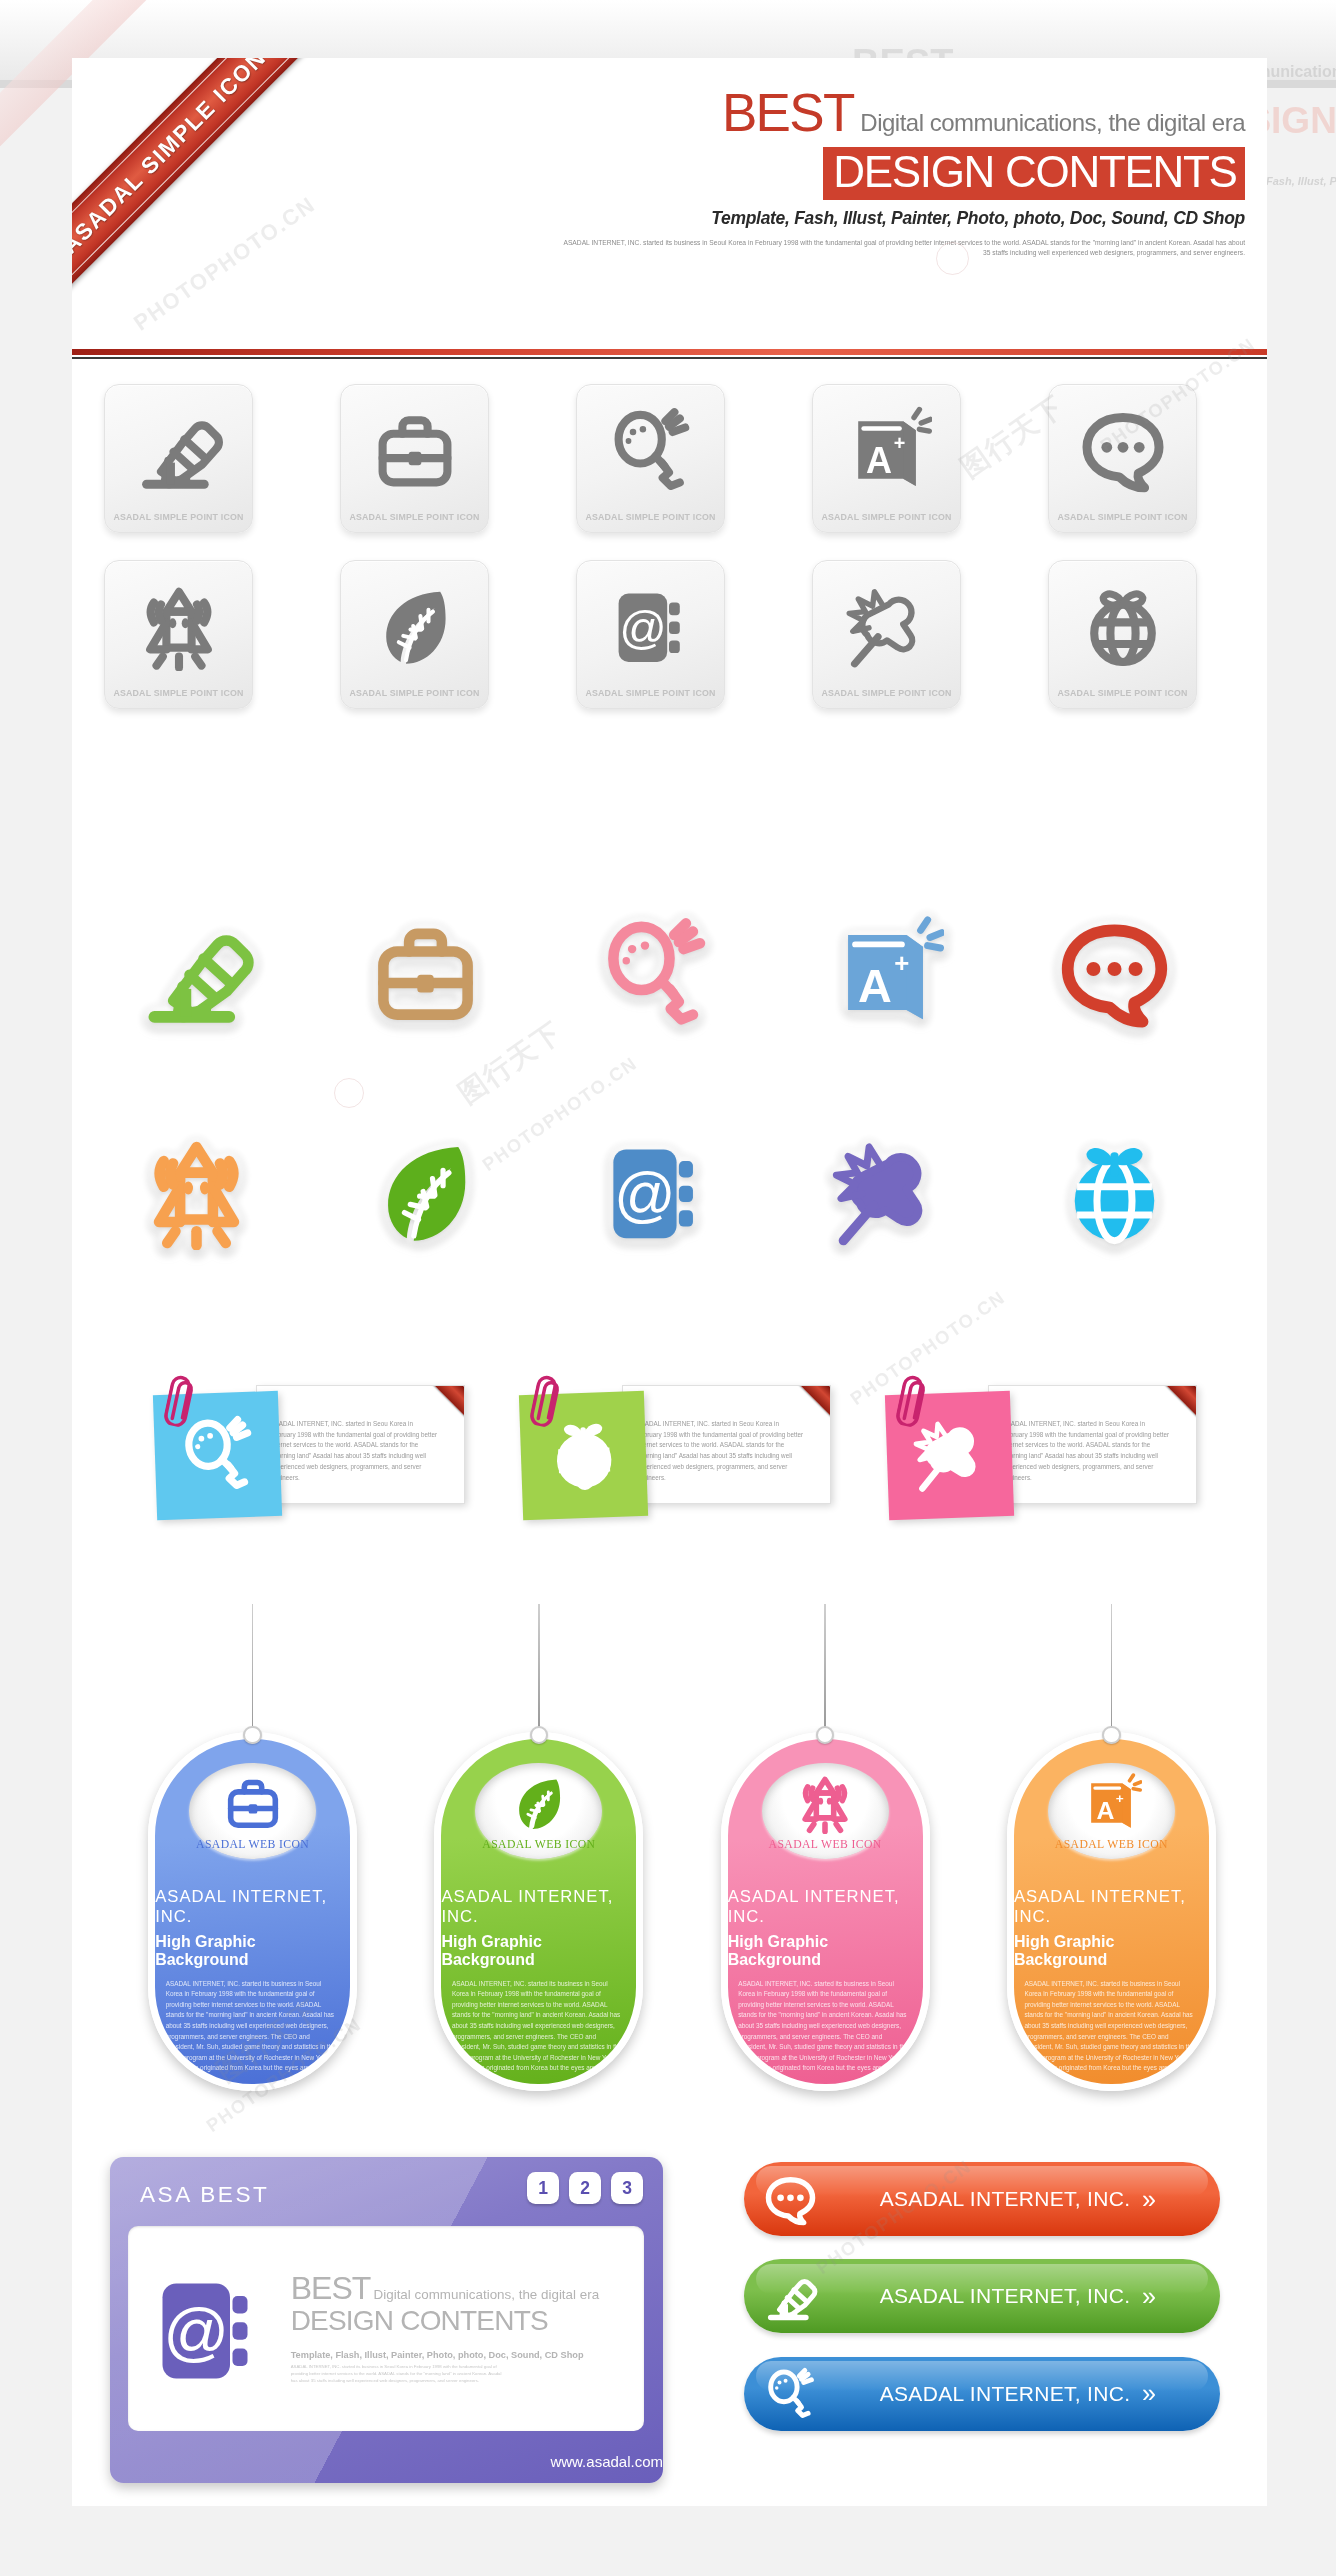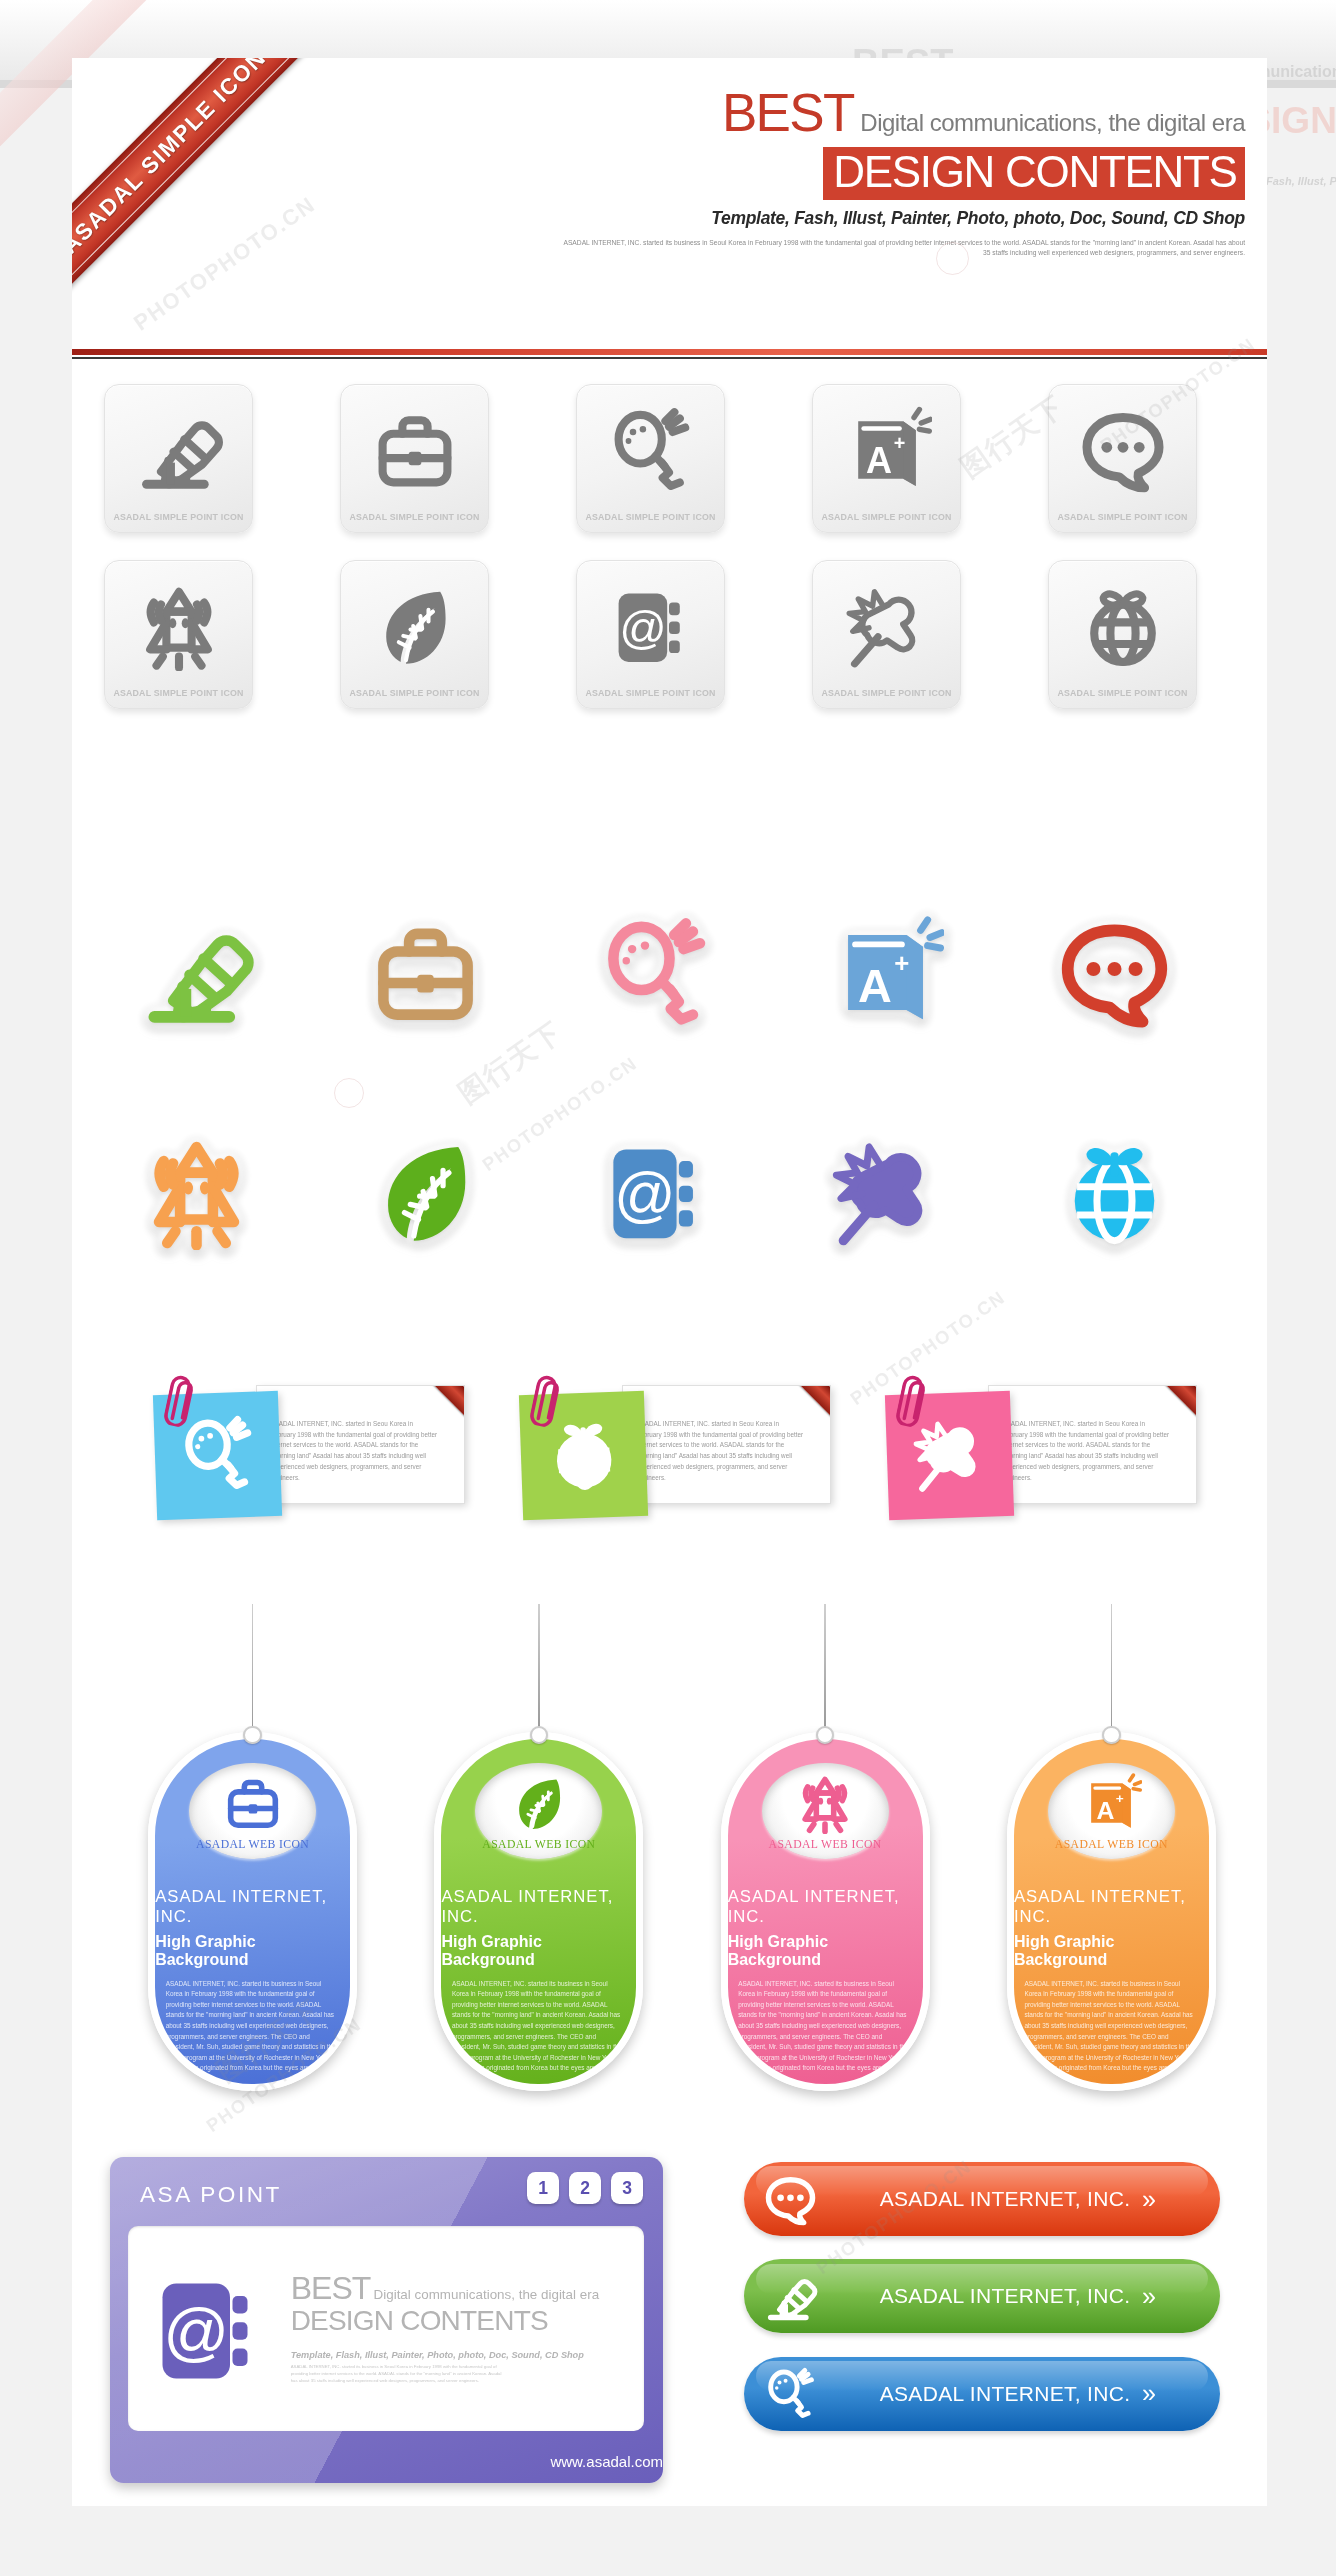--- a/index.html
+++ b/index.html
@@ -129,21 +129,21 @@
              box-shadow:0 1.7px 2.5px rgba(0,0,0,.2); }
   .asa-inner { position:absolute; left:18.4px; top:69px; width:516px; height:205px; background:#fff;
                border-radius:10px; box-shadow:inset 0 0.8px 2.5px rgba(0,0,0,.15);
                display:flex; align-items:center; }
   .asa-ico { width:159px; display:flex; align-items:center; justify-content:center; }
   .asa-txt { padding-left:3.3px; }
   .asa-best { display:flex; align-items:baseline; }
   .asa-best .b1 { font-size:32px; color:#b4b4b4; letter-spacing:-1px; line-height:1; }
   .asa-best .b2 { font-size:13.4px; color:#b4b4b4; margin-left:3.3px; }
   .asa-dc   { font-size:28px; color:#b4b4b4; letter-spacing:-0.8px; line-height:1.1; margin-top:1.7px; }
-  .asa-tg   { font-size:9.2px; font-style:italic; font-weight:bold; color:#b4b4b4; margin-top:13px; }
+  .asa-tg   { font-size:9.2px; font-weight:bold; color:#b4b4b4; margin-top:13px; }
   .asa-fine { font-size:4.3px; color:#c8c8c8; line-height:1.6; margin-top:4.2px; width:217px; }
   .asa-url  { position:absolute; left:0; right:0; bottom:13.4px; text-align:right; color:#fff; font-size:15px; }
 
   
   .ctas { position:absolute; left:744px; top:2162px; width:476px; }
   .cta { height:74px; border-radius:37px; margin-bottom:23.4px; position:relative;
          display:flex; align-items:center; box-shadow:0 3.3px 5.8px rgba(0,0,0,.17); }
   .cta::after { content:""; position:absolute; left:11.7px; right:11.7px; top:4.2px; height:30px;
                 border-radius:18.4px; background:linear-gradient(rgba(255,255,255,.34), rgba(255,255,255,0)); }
   .cta .cicon { width:92px; display:flex; align-items:center; justify-content:center; z-index:2; }
@@ -665,21 +665,21 @@
           </div>
           <div class="tag-t1">ASADAL INTERNET, INC.</div>
           <div class="tag-t2">High Graphic Background</div>
           <div class="tag-body">ASADAL INTERNET, INC. started its business in Seoul Korea in February 1998 with the fundamental goal of providing better internet services to the world. ASADAL stands for the "morning land" in ancient Korean. Asadal has about 35 staffs including well experienced web designers, programmers, and server engineers. The CEO and President, Mr. Suh, studied game theory and statistics in the Ph.D. program at the University of Rochester in New York. Asadal was originated from Korea but the eyes are open to the world.</div>
         </div>
       </div>
     </div>
 
   <div class="asa" style="left:38px; top:2099px;">
     <div class="asa-sheen"></div>
-    <div class="asa-title">ASA POINT</div>
+    <div class="asa-title">ASA BEST</div>
     <div class="asa-nums" id="asanums">
         <div class="asa-num">1</div>
         <div class="asa-num">2</div>
         <div class="asa-num">3</div>
       </div>
     <div class="asa-inner">
       <div class="asa-ico" id="asaicon">
           <svg width="125" height="125" viewBox="0 0 100 100">
             <rect x="14" y="14" width="54" height="76" rx="11" fill="#6A5FBB"></rect>
             <g fill="#6A5FBB">

